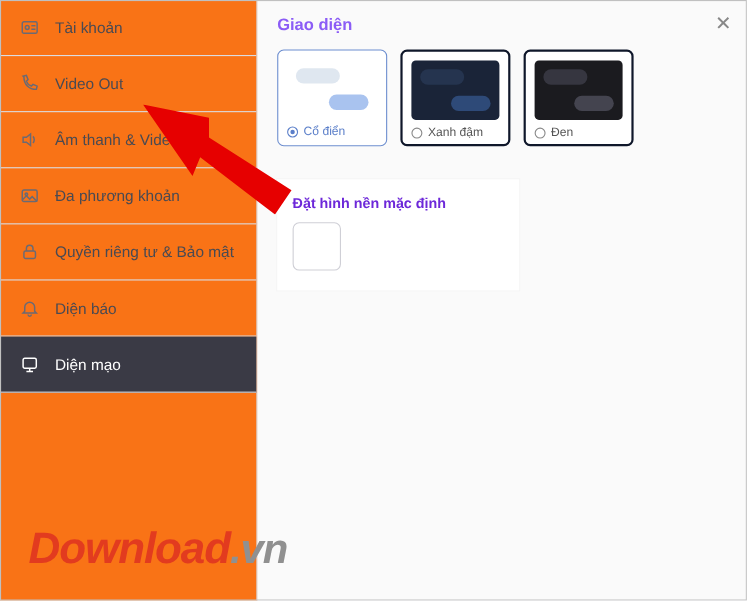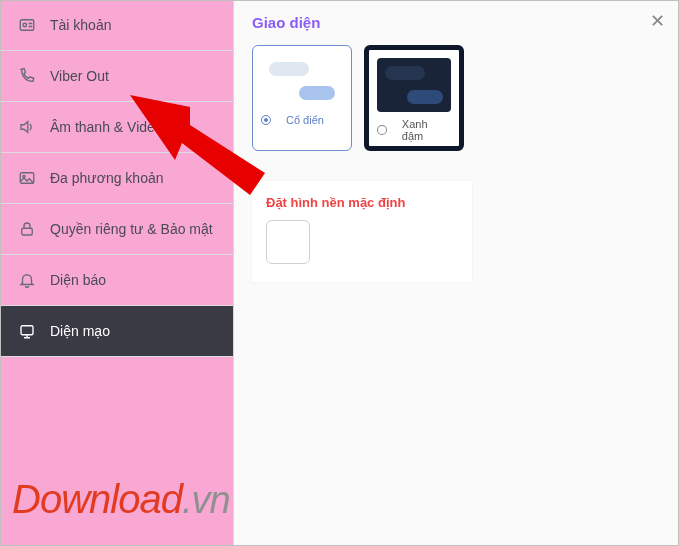--- a/index.html
+++ b/index.html
@@ -11,21 +11,21 @@
   position: relative;
   background: #e9e9ec;
 }
 .app {
   display: flex;
   width: 100%;
   height: 100%;
 }
 .sidebar {
   width: 234px;
-  background: #f9a8d4;
+  background: #f97316;
   border-right: 1px solid #d6d6da;
   display: flex;
   flex-direction: column;
 }
 .sidebar-item {
   display: flex;
   align-items: center;
   gap: 14px;
   padding: 16px 18px;
   font-size: 14px;
@@ -68,21 +68,21 @@
   font-weight: 600;
   color: #8b5cf6;
   margin-bottom: 14px;
 }
 .theme-row {
   display: flex;
   gap: 12px;
 }
 .theme-card {
   width: 100px;
-  border: 5px solid #0f172a;
+  border: 2px solid #0f172a;
   border-radius: 6px;
   padding: 8px 8px 4px 8px;
   background: #fff;
   cursor: pointer;
 }
 .theme-card.selected {
   border: 1.5px solid #6d8ecf;
 }
 .theme-preview {
   height: 54px;
@@ -99,21 +99,21 @@
 }
 .classic .bubble1 { left: 8px; top: 8px; width: 40px; height: 14px; background: #dfe7f0; }
 .classic .bubble2 { right: 8px; bottom: 8px; width: 36px; height: 14px; background: #a9c3ef; }
 .darkblue .bubble1 { left: 8px; top: 8px; width: 40px; height: 14px; background: #25344f; }
 .darkblue .bubble2 { right: 8px; bottom: 8px; width: 36px; height: 14px; background: #2e4a78; }
 .black .bubble1 { left: 8px; top: 8px; width: 40px; height: 14px; background: #363640; }
 .black .bubble2 { right: 8px; bottom: 8px; width: 36px; height: 14px; background: #44444f; }
 .theme-label {
   display: flex;
   align-items: center;
-  gap: 15px;
+  gap: 5px;
   font-size: 11px;
   color: #555;
   margin-top: 6px;
 }
 .theme-card.selected .theme-label { color: #5b7fc9; }
 .radio {
   width: 10px;
   height: 10px;
   border: 1.5px solid #888;
   border-radius: 50%;
@@ -132,21 +132,21 @@
 .wallpaper-section {
   margin-top: 30px;
   background: #fff;
   padding: 14px 14px 18px 14px;
   width: 220px;
   box-shadow: 0 0 0 1px rgba(0,0,0,0.02);
 }
 .wallpaper-title {
   font-size: 13px;
   font-weight: 600;
-  color: #ef4444;
+  color: #6d28d9;
   margin-bottom: 10px;
 }
 .wallpaper-swatch {
   width: 44px;
   height: 44px;
   border: 1px solid #cfcfd6;
   border-radius: 6px;
   background: #fff;
   cursor: pointer;
 }
@@ -154,24 +154,24 @@
   position: absolute;
   left: 130px;
   top: 95px;
   width: 140px;
   height: 100px;
   pointer-events: none;
   z-index: 10;
 }
 .watermark {
   position: absolute;
-  left: 12px;
+  left: 26px;
   bottom: 24px;
   font-family: Arial Black, Arial, sans-serif;
-  font-weight: 400;
+  font-weight: 700;
   font-style: italic;
   font-size: 40px;
   letter-spacing: -1px;
   z-index: 20;
 }
 .watermark .dl { color: #e23b1f; }
 .watermark .vn { color: #909090; font-size: 38px; }
 .outer-border {
   position: absolute;
   inset: 0;
@@ -194,21 +194,21 @@
           </svg>
       </span>
       <span>Tài khoản</span>
     </div>
     <div class="sidebar-item">
       <span class="icon-wrap">
         <svg width="18" height="18" viewBox="0 0 24 24" fill="none" stroke="currentColor" stroke-width="1.8">
             <path d="M5 4c0 9 6 15 15 15l1-4-5-2-2 2c-3-1-5-3-6-6l2-2-2-5-4 1z"></path>
           </svg>
       </span>
-      <span>Viber Out</span>
+      <span>Video Out</span>
     </div>
     <div class="sidebar-item">
       <span class="icon-wrap">
         <svg width="18" height="18" viewBox="0 0 24 24" fill="none" stroke="currentColor" stroke-width="1.8">
             <path d="M4 9v6h4l5 4V5L8 9H4z"></path>
             <path d="M16 8c1 1 1.5 2.5 1.5 4s-.5 3-1.5 4"></path>
           </svg>
       </span>
       <span>Âm thanh &amp; Video</span>
     </div>
@@ -270,20 +270,30 @@
         </div>
       </div>
       <div class="theme-card">
         <div class="theme-preview darkblue">
           <div class="bubble1"></div>
             <div class="bubble2"></div>
         </div>
         <div class="theme-label">
           <span class="radio"></span>
           <span>Xanh đậm</span>
+        </div>
+      </div>
+      <div class="theme-card">
+        <div class="theme-preview black">
+          <div class="bubble1"></div>
+            <div class="bubble2"></div>
+        </div>
+        <div class="theme-label">
+          <span class="radio"></span>
+          <span>Đen</span>
         </div>
       </div>
     </div>
 
     <div class="wallpaper-section">
       <div class="wallpaper-title">Đặt hình nền mặc định</div>
       <div class="wallpaper-swatch"></div>
     </div>
   </div>
 </div>

